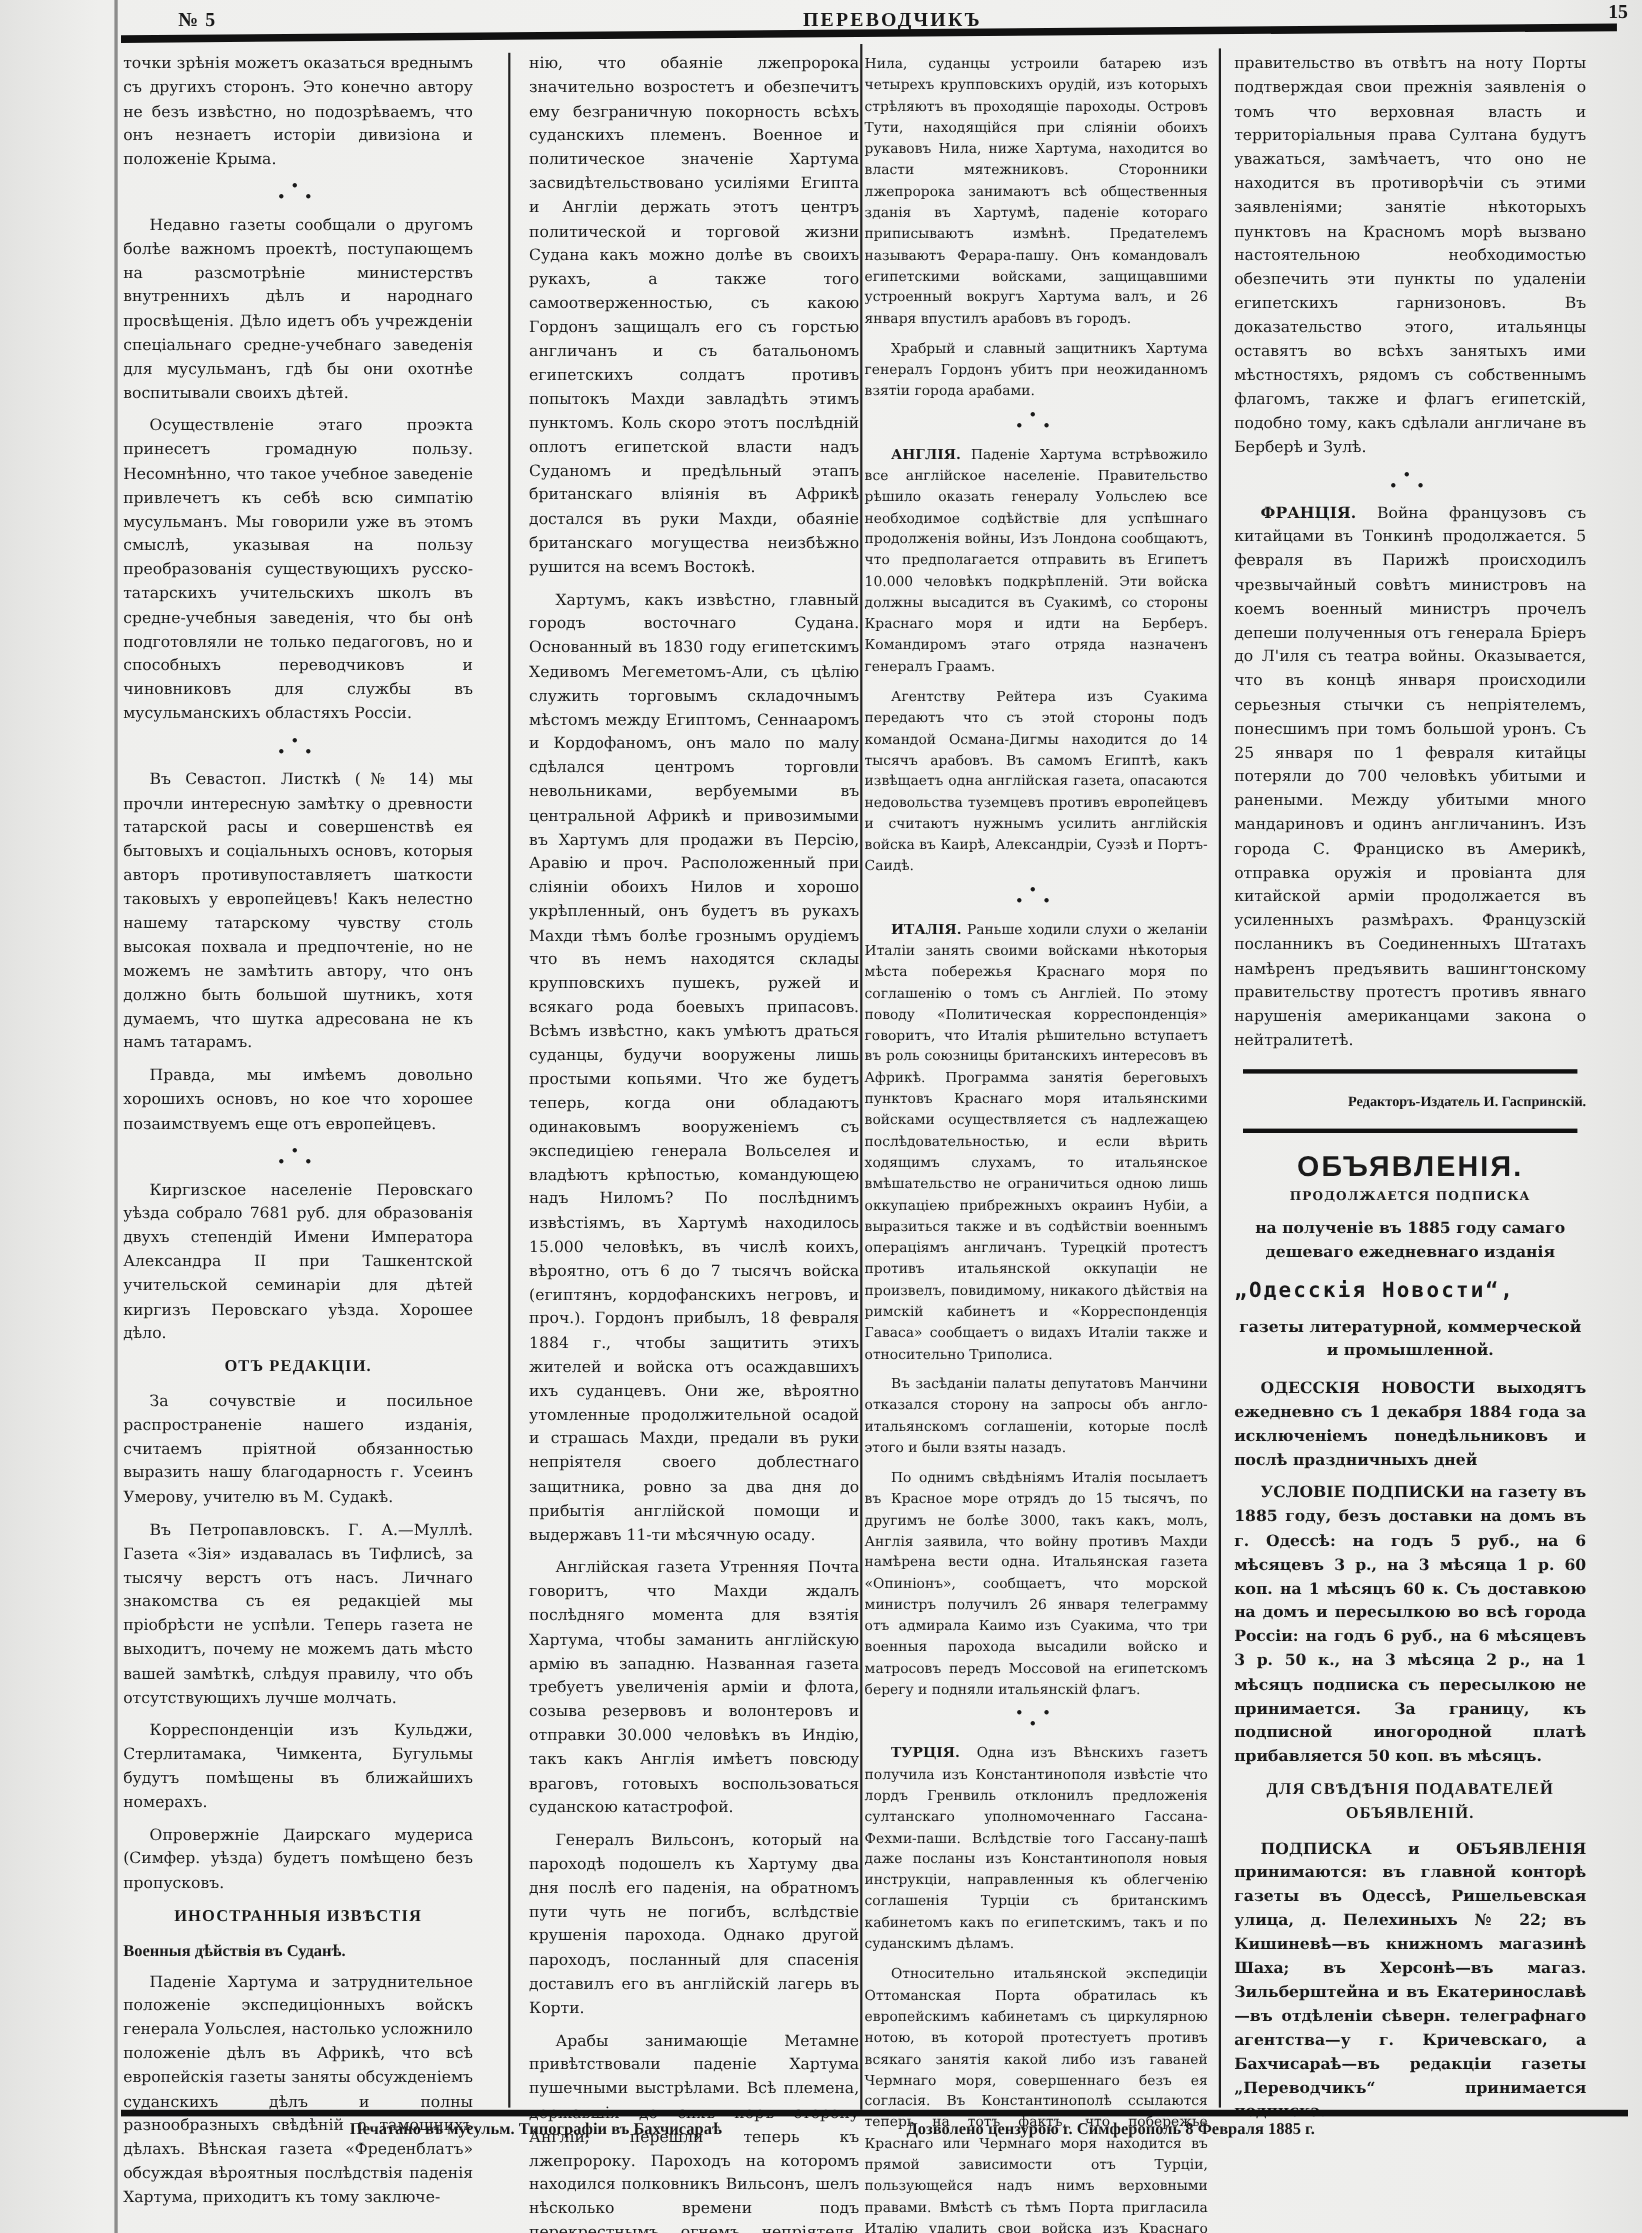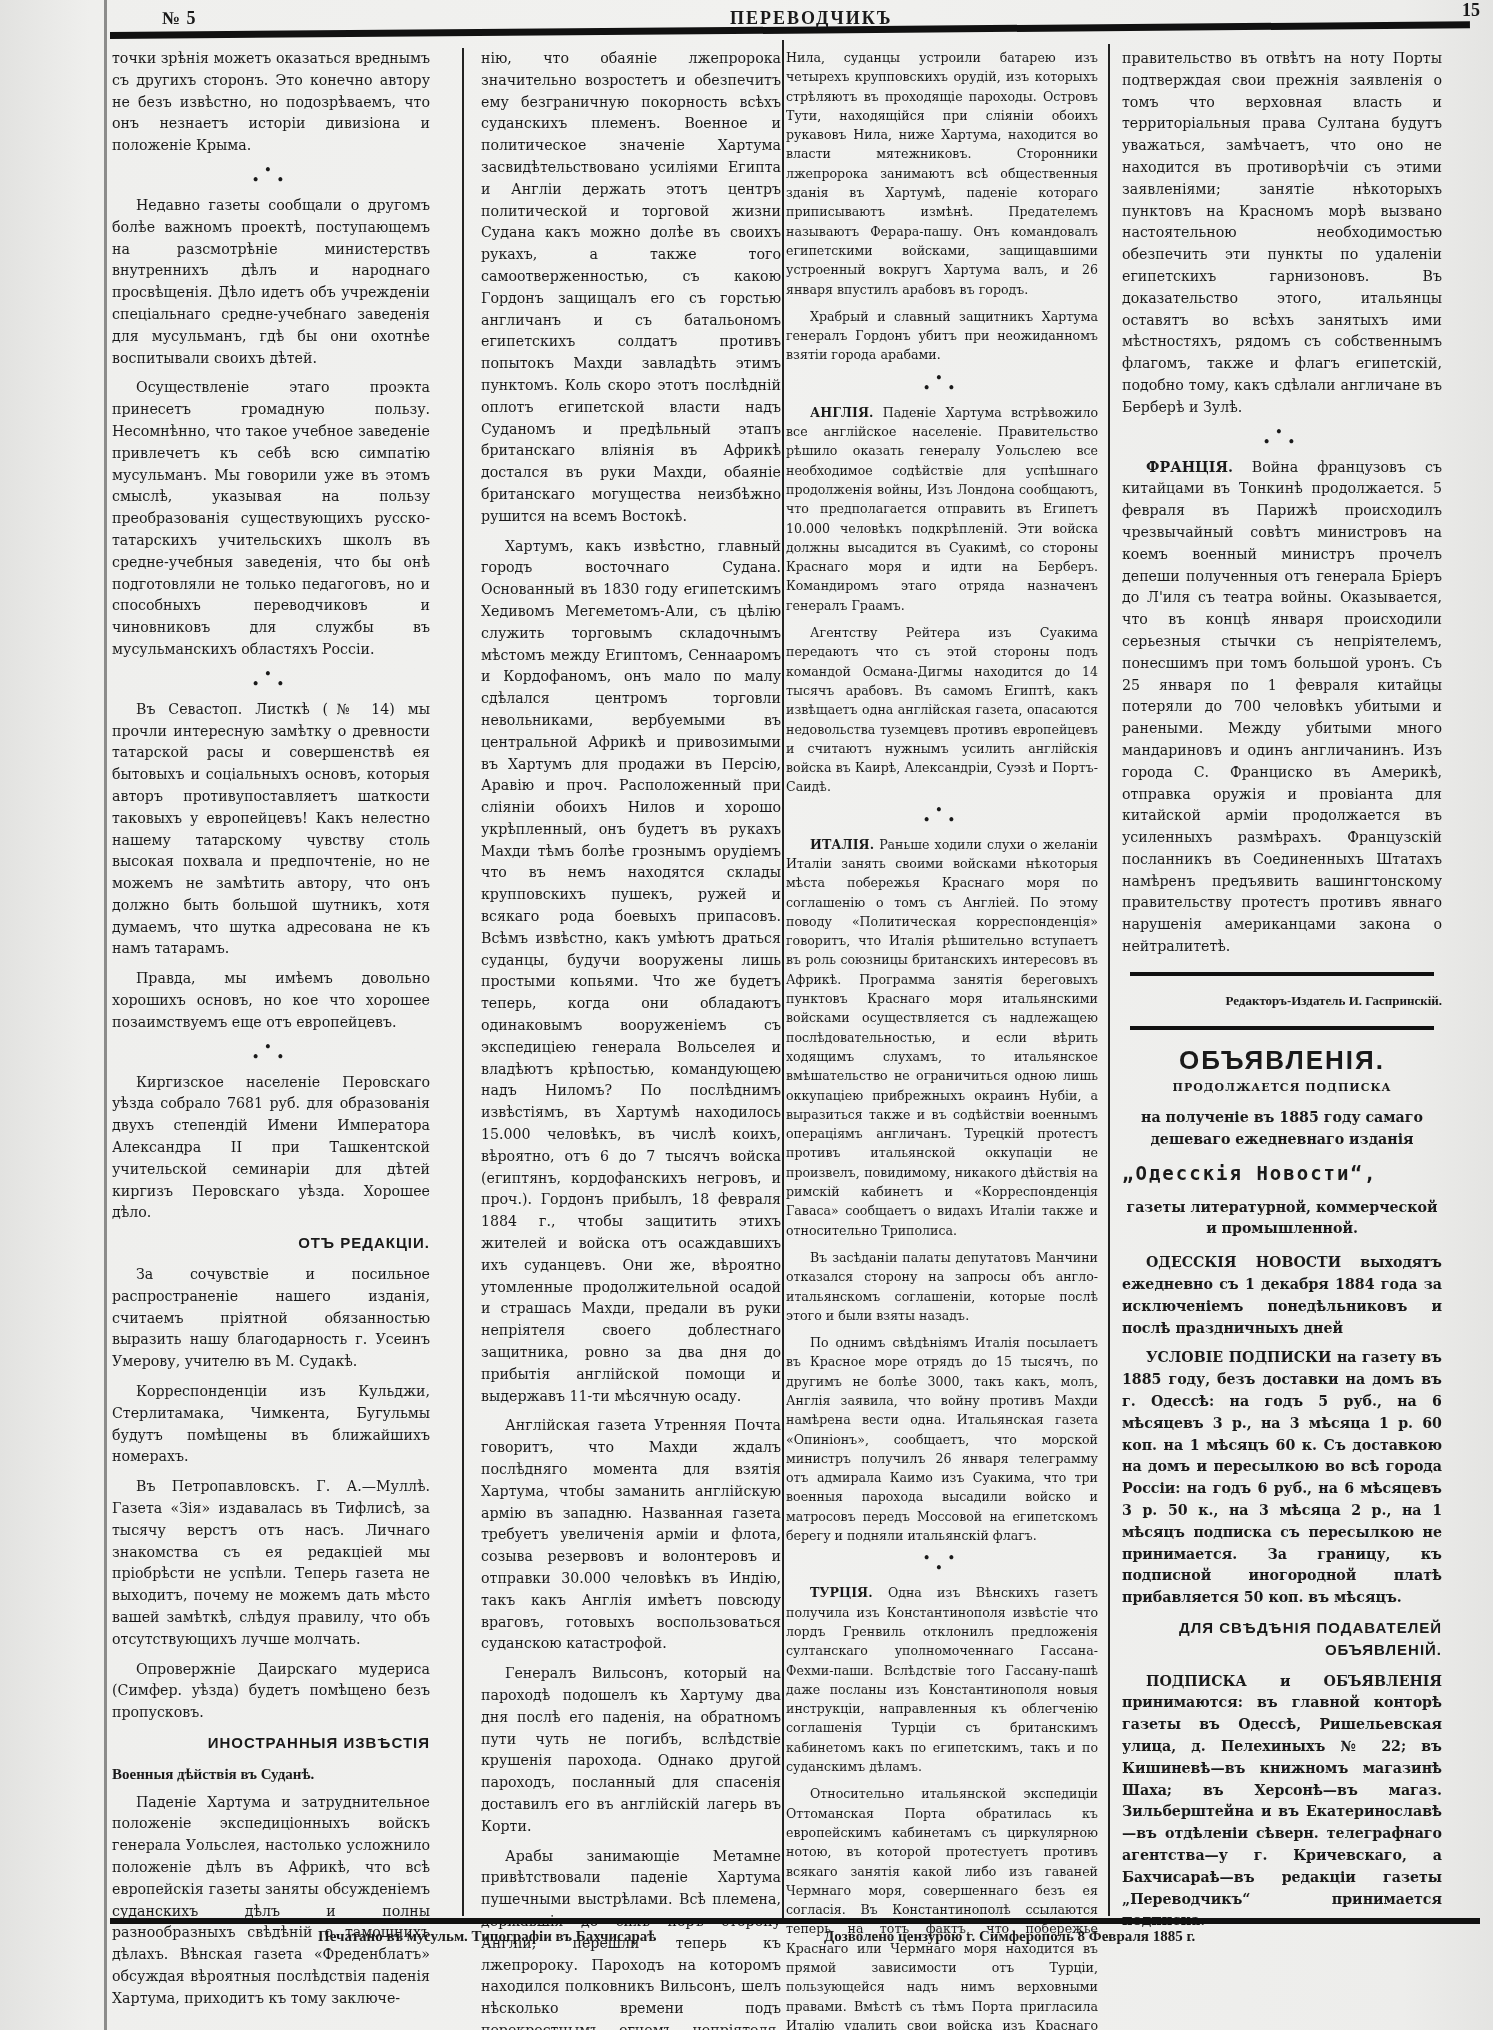--- a/index.html
+++ b/index.html
@@ -45,23 +45,23 @@
   .c2 { left: 481px; width: 300px; }
   .c3 { left: 786px; width: 312px; font-size: 12.6px; line-height: 19.3px; }
   .c4 { left: 1122px; width: 320px; }
   .vrule { position: absolute; width: 2px; background: #222; }
   .stars {
     text-align: center; font-size: 14px; line-height: 10px; margin: 4px 0 10px 0;
     letter-spacing: 6px;
   }
   .stars span { display: block; }
   .heading {
-    text-align: right; font-weight: bold; font-size: 15px;
+    text-align: center; font-weight: bold; font-size: 15px;
     margin: 8px 0 10px 0; letter-spacing: 1px;
-    font-family: Liberation Sans, sans-serif;
+    font-family: Liberation Serif, serif;
   }
   .subheading {
     text-align: left; font-weight: bold; font-size: 15px; margin: 0 0 6px 0;
     font-family: "Liberation Serif", serif;
   }
   .bold-lead { font-weight: bold; }
   .hr-thick { height: 4px; background: #111; margin: 14px 8px; }
   .editor-line {
     text-align: right; font-size: 13px; font-weight: bold;
     font-family: "Liberation Serif", serif; margin: 6px 0;
@@ -118,22 +118,22 @@
       </div>
     <p>Въ Севастоп. Листкѣ (№ 14) мы прочли интересную замѣтку о древности татарской расы и совершенствѣ ея бытовыхъ и соціальныхъ основъ, которыя авторъ противупоставляетъ шаткости таковыхъ у европейцевъ! Какъ нелестно нашему татарскому чувству столь высокая похвала и предпочтеніе, но не можемъ не замѣтить автору, что онъ должно быть большой шутникъ, хотя думаемъ, что шутка адресована не къ намъ татарамъ.</p>
     <p>Правда, мы имѣемъ довольно хорошихъ основъ, но кое что хорошее позаимствуемъ еще отъ европейцевъ.</p>
     <div class="stars">
         <span>•</span>
         <span>• •</span>
       </div>
     <p>Киргизское населеніе Перовскаго уѣзда собрало 7681 руб. для образованія двухъ степендій Имени Императора Александра II при Ташкентской учительской семинаріи для дѣтей киргизъ Перовскаго уѣзда. Хорошее дѣло.</p>
     <div class="heading">ОТЪ РЕДАКЦІИ.</div>
     <p>За сочувствіе и посильное распространеніе нашего изданія, считаемъ пріятной обязанностью выразить нашу благодарность г. Усеинъ Умерову, учителю въ М. Судакѣ.</p>
+    <p>Въ Петропавловскъ. Г. А.—Муллѣ. Газета «Зія» издавалась въ Тифлисѣ, за тысячу верстъ отъ насъ. Личнаго знакомства съ ея редакціей мы пріобрѣсти не успѣли. Теперь газета не выходитъ, почему не можемъ дать мѣсто вашей замѣткѣ, слѣдуя правилу, что объ отсутствующихъ лучше молчать.</p>
     <p>Корреспонденціи изъ Кульджи, Стерлитамака, Чимкента, Бугульмы будутъ помѣщены въ ближайшихъ номерахъ.</p>
-    <p>Въ Петропавловскъ. Г. А.—Муллѣ. Газета «Зія» издавалась въ Тифлисѣ, за тысячу верстъ отъ насъ. Личнаго знакомства съ ея редакціей мы пріобрѣсти не успѣли. Теперь газета не выходитъ, почему не можемъ дать мѣсто вашей замѣткѣ, слѣдуя правилу, что объ отсутствующихъ лучше молчать.</p>
     <p>Опровержніе Даирскаго мудериса (Симфер. уѣзда) будетъ помѣщено безъ пропусковъ.</p>
     <div class="heading">ИНОСТРАННЫЯ ИЗВѢСТІЯ</div>
     <div class="subheading">Военныя дѣйствія въ Суданѣ.</div>
     <p>Паденіе Хартума и затруднительное положеніе экспедиціонныхъ войскъ генерала Уольслея, настолько усложнило положеніе дѣлъ въ Африкѣ, что всѣ европейскія газеты заняты обсужденіемъ суданскихъ дѣлъ и полны разнообразныхъ свѣдѣній о тамошнихъ дѣлахъ. Вѣнская газета «Фреденблатъ» обсуждая вѣроятныя послѣдствія паденія Хартума, приходитъ къ тому заключе-</p>
   </div>
 
   <div class="vrule" style="left:462px; top:48px; height:1868px;"></div>
 
   <div class="col c2">
     <p class="noind">нію, что обаяніе лжепророка значительно возростетъ и обезпечитъ ему безграничную покорность всѣхъ суданскихъ племенъ. Военное и политическое значеніе Хартума засвидѣтельствовано усиліями Египта и Англіи держать этотъ центръ политической и торговой жизни Судана какъ можно долѣе въ своихъ рукахъ, а также того самоотверженностью, съ какою Гордонъ защищалъ его съ горстью англичанъ и съ батальономъ египетскихъ солдатъ противъ попытокъ Махди завладѣть этимъ пунктомъ. Коль скоро этотъ послѣдній оплотъ египетской власти надъ Суданомъ и предѣльный этапъ британскаго вліянія въ Африкѣ достался въ руки Махди, обаяніе британскаго могущества неизбѣжно рушится на всемъ Востокѣ.</p>

